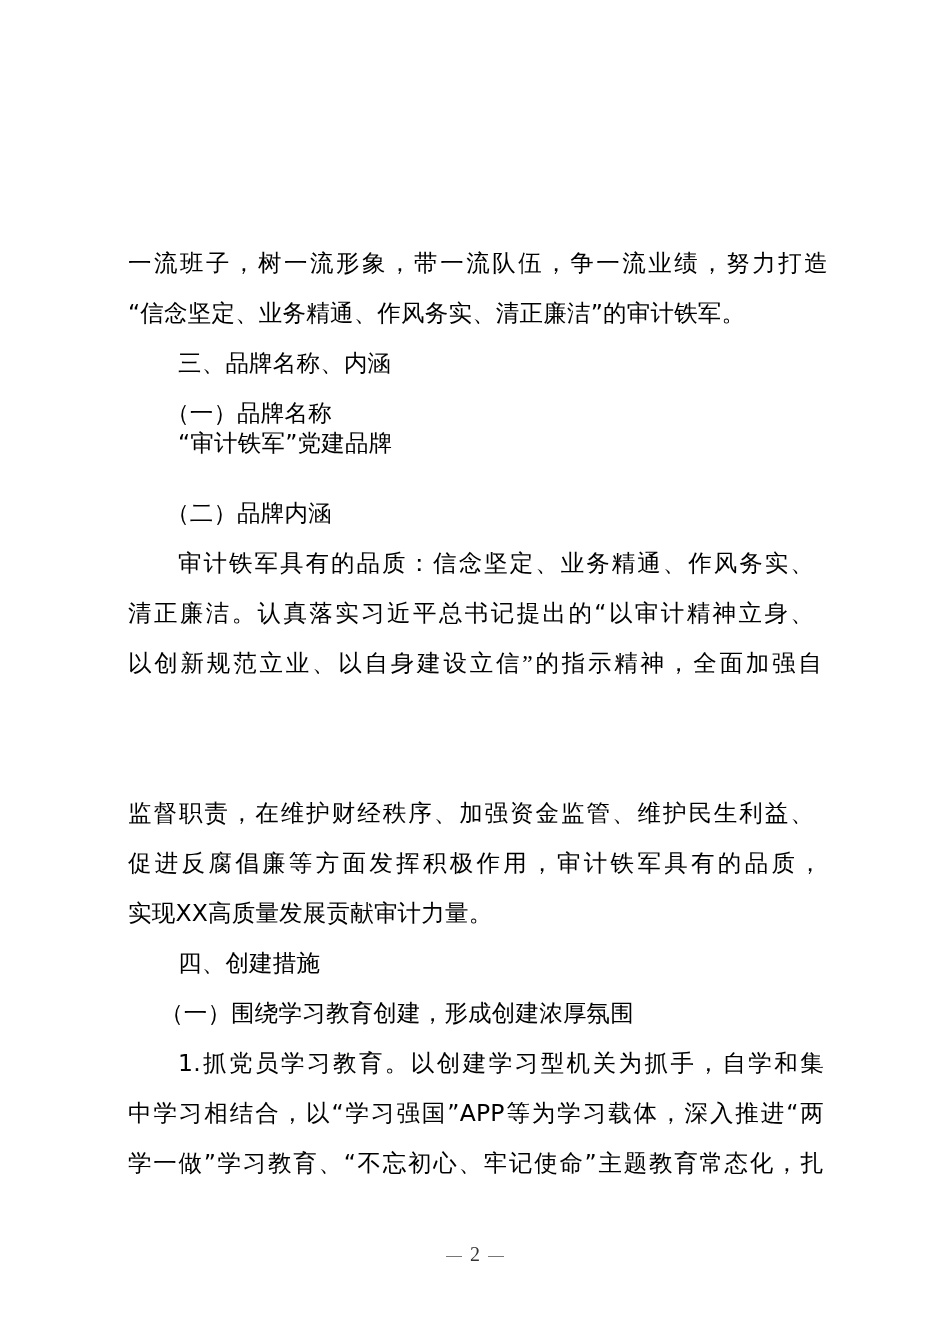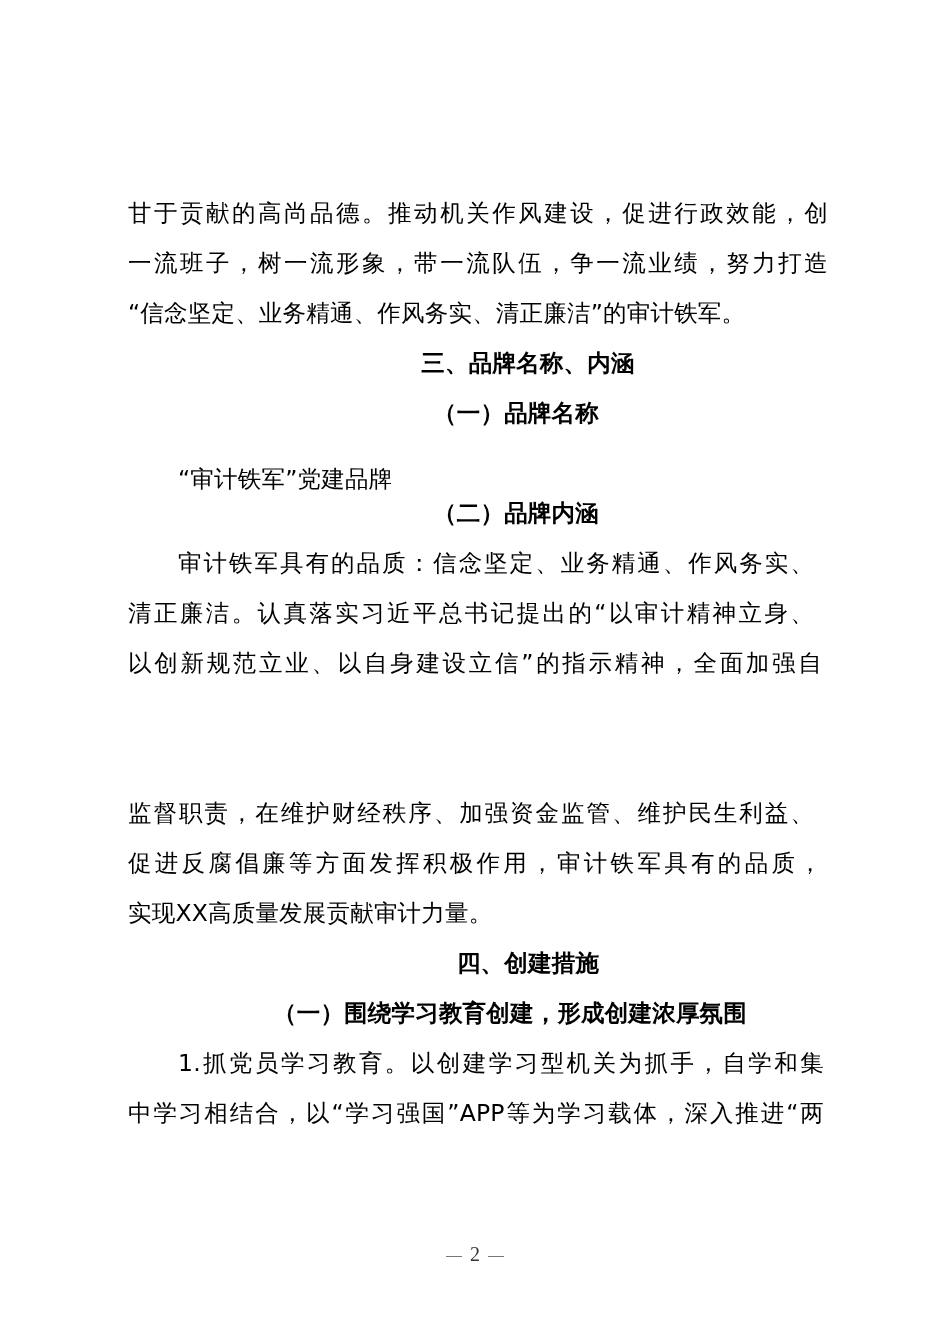--- a/index.html
+++ b/index.html
@@ -2,47 +2,47 @@
 <html><head>
   <meta charset="utf-8">
   <style>
     html, body { margin: 0; padding: 0; background: #ffffff; }
     body { width: 950px; height: 1344px; position: relative; overflow: hidden;
            font-family: "DejaVu Sans", "Liberation Sans", sans-serif; color: #000; }
     .page { position: absolute; left: 0; top: 0; width: 950px; height: 1344px; background: #fff; }
     .line { position: absolute; left: 128px; width: 700px; font-size: 23.5px; line-height: 30px;
             white-space: nowrap; letter-spacing: 0.2px; }
     .justify { text-align: justify; text-align-last: justify; }
-    .bold { font-weight: bold; text-align: center; }
+    .bold { font-weight: normal; }
     .footer { position: absolute; top: 1243px; left: 0; width: 950px; text-align: center;
               font-family: "Liberation Serif", "DejaVu Serif", serif; font-size: 20px; color: #333; }
     .dash { display: inline-block; width: 16px; height: 1px; background: #777; vertical-align: middle; margin: 0 8px; }
   </style>
 </head>
 <body>
 
 <div class="page">
-  <div class="line justify" style="top:198px;">甘于贡献的高尚品德。推动机关作风建设，促进行政效能，创</div>
   <div class="line justify" style="top:248px;">一流班子，树一流形象，带一流队伍，争一流业绩，努力打造</div>
   <div class="line" style="top:298px;">“信念坚定、业务精通、作风务实、清正廉洁”的审计铁军。</div>
 
   <div class="line bold" style="top:348px; left:178px;">三、品牌名称、内涵</div>
   <div class="line bold" style="top:398px; left:166px;">（一）品牌名称</div>
-  <div class="line" style="top:464px; left:178px;">“审计铁军”党建品牌</div>
+  <div class="line" style="top:428px; left:178px;">“审计铁军”党建品牌</div>
   <div class="line justify" style="top:548px; left:178px; width:636px;">审计铁军具有的品质：信念坚定、业务精通、作风务实、</div>
 
   <div class="line bold" style="top:498px; left:166px;">（二）品牌内涵</div>
   <div class="line justify" style="top:598px; width:686px;">清正廉洁。认真落实习近平总书记提出的“以审计精神立身、</div>
-  <div class="line justify" style="top:648px; width:694px;">以创新规范立业、以自身建设立信”的指示精神，全面加强自</div>
+  <div class="line justify" style="top:648px; width:694px;font-family:Liberation Serif, serif;">以创新规范立业、以自身建设立信”的指示精神，全面加强自</div>
   <div class="line justify" style="top:798px; width:686px;">监督职责，在维护财经秩序、加强资金监管、维护民生利益、</div>
   <div class="line justify" style="top:848px; width:694px;">促进反腐倡廉等方面发挥积极作用，审计铁军具有的品质，</div>
   <div class="line" style="top:898px;">实现XX高质量发展贡献审计力量。</div>
 
   <div class="line bold" style="top:948px; left:178px;">四、创建措施</div>
   <div class="line bold" style="top:998px; left:160px;">（一）围绕学习教育创建，形成创建浓厚氛围</div>
 
   <div class="line justify" style="top:1048px; left:178px; width:646px;">1.抓党员学习教育。以创建学习型机关为抓手，自学和集</div>
   <div class="line justify" style="top:1098px; width:696px;">中学习相结合，以“学习强国”APP等为学习载体，深入推进“两</div>
+  <div class="line justify" style="top:1148px; width:696px;">学一做”学习教育、“不忘初心、牢记使命”主题教育常态化，扎</div>
 
   <div class="footer">
     <span class="dash"></span><span>2</span><span class="dash"></span>
   </div>
 </div>
 
 </body></html>

